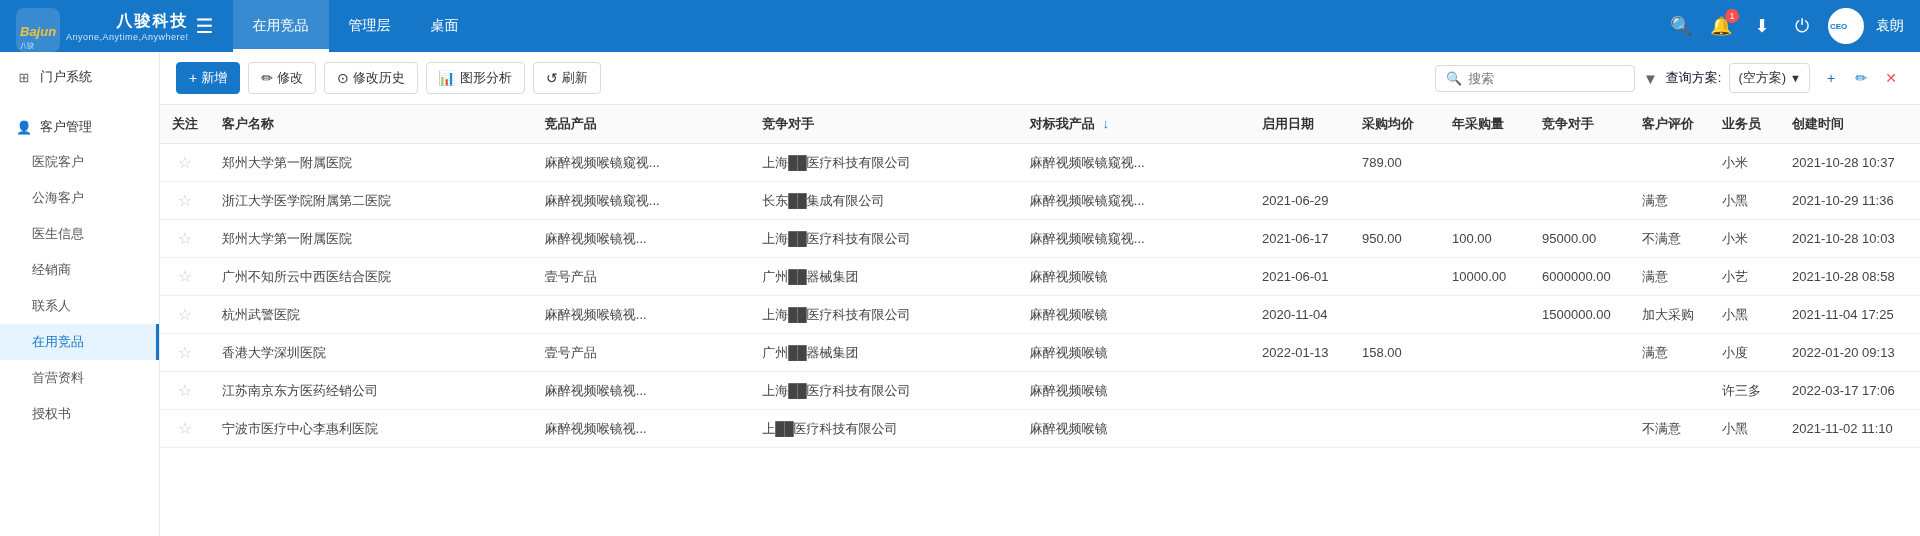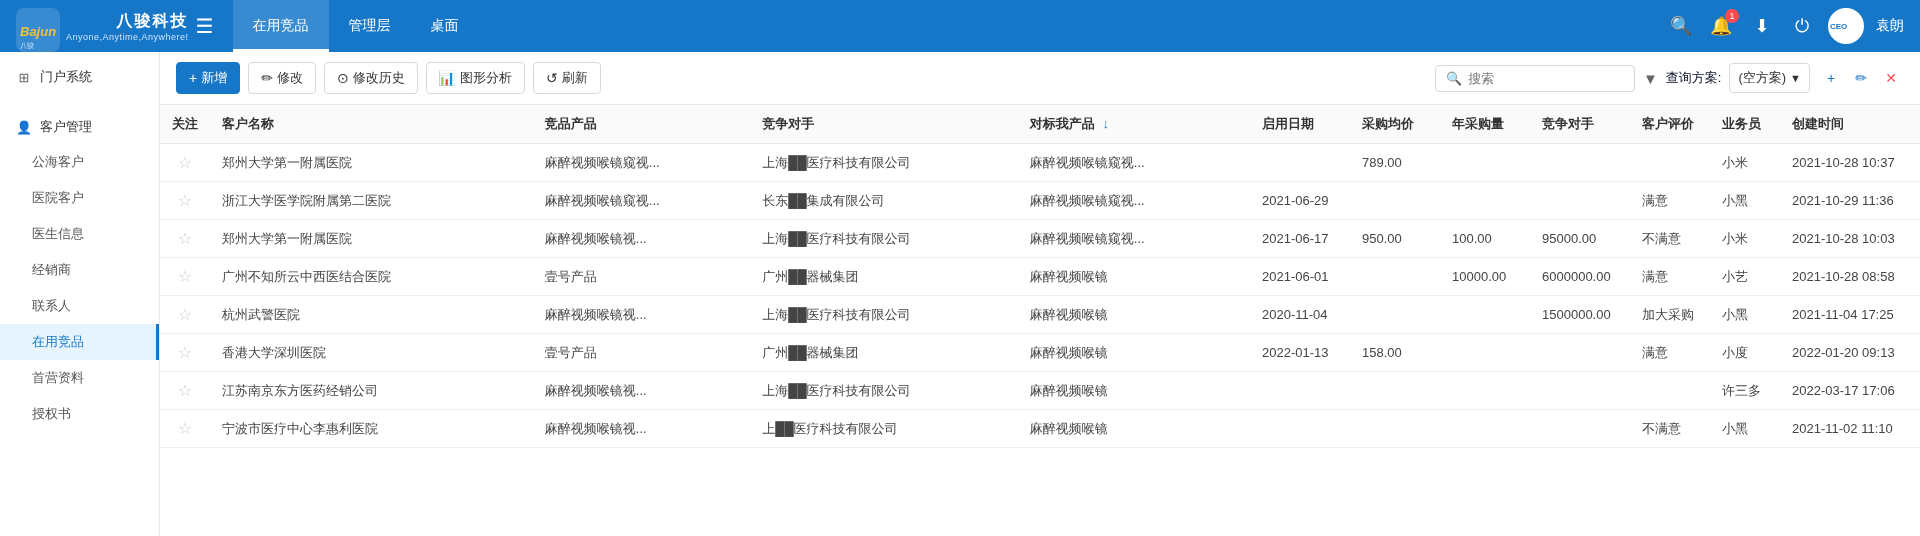--- a/index.html
+++ b/index.html
@@ -406,24 +406,24 @@
         <span class="section-icon">⊞</span>
         <span>门户系统</span>
       </div>
     </div>
     <div class="sidebar-section">
       <div class="sidebar-section-title">
         <span class="section-icon">👤</span>
         <span>客户管理</span>
       </div>
       <div class="sidebar-item">
+        <span>医院客户</span>
+      </div>
+      <div class="sidebar-item">
         <span>公海客户</span>
-      </div>
-      <div class="sidebar-item">
-        <span>医院客户</span>
       </div>
       <div class="sidebar-item">
         <span>医生信息</span>
       </div>
       <div class="sidebar-item">
         <span>经销商</span>
       </div>
       <div class="sidebar-item">
         <span>联系人</span>
       </div>

